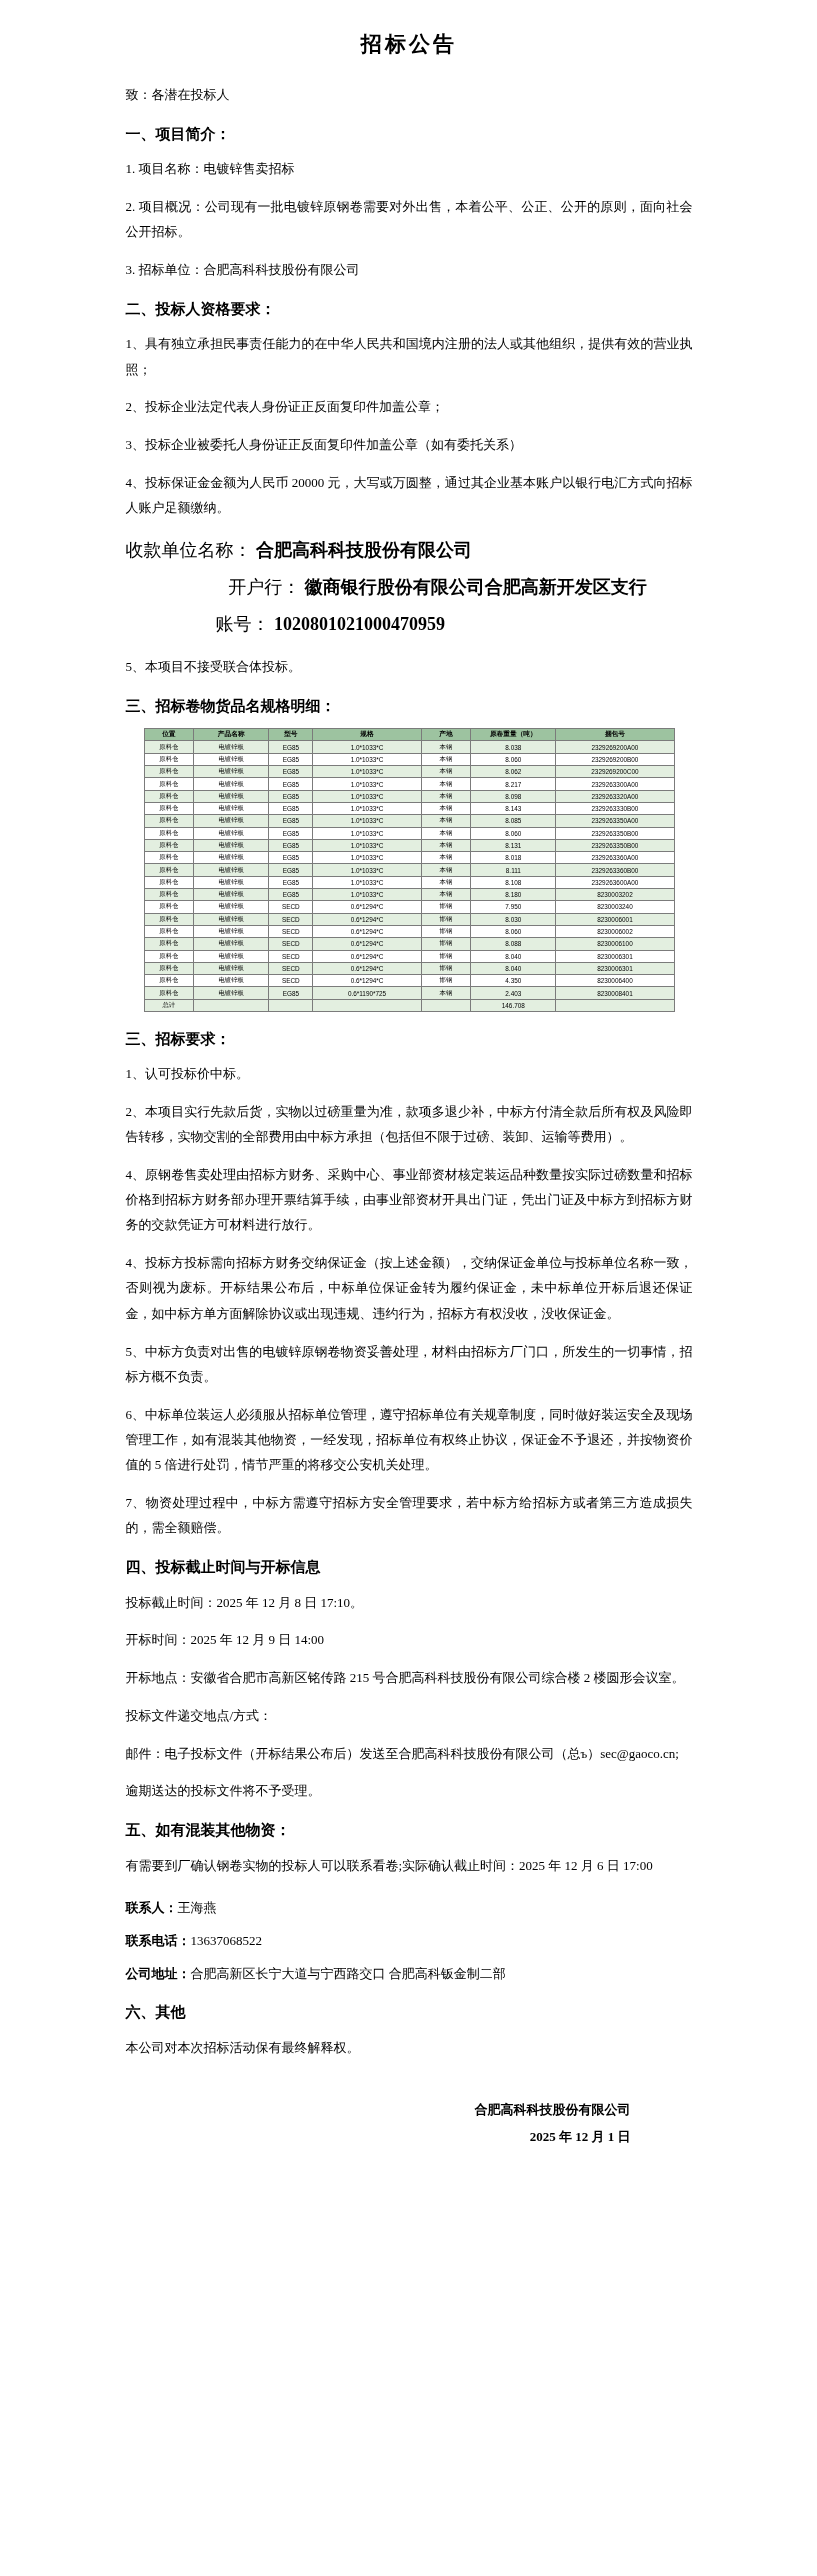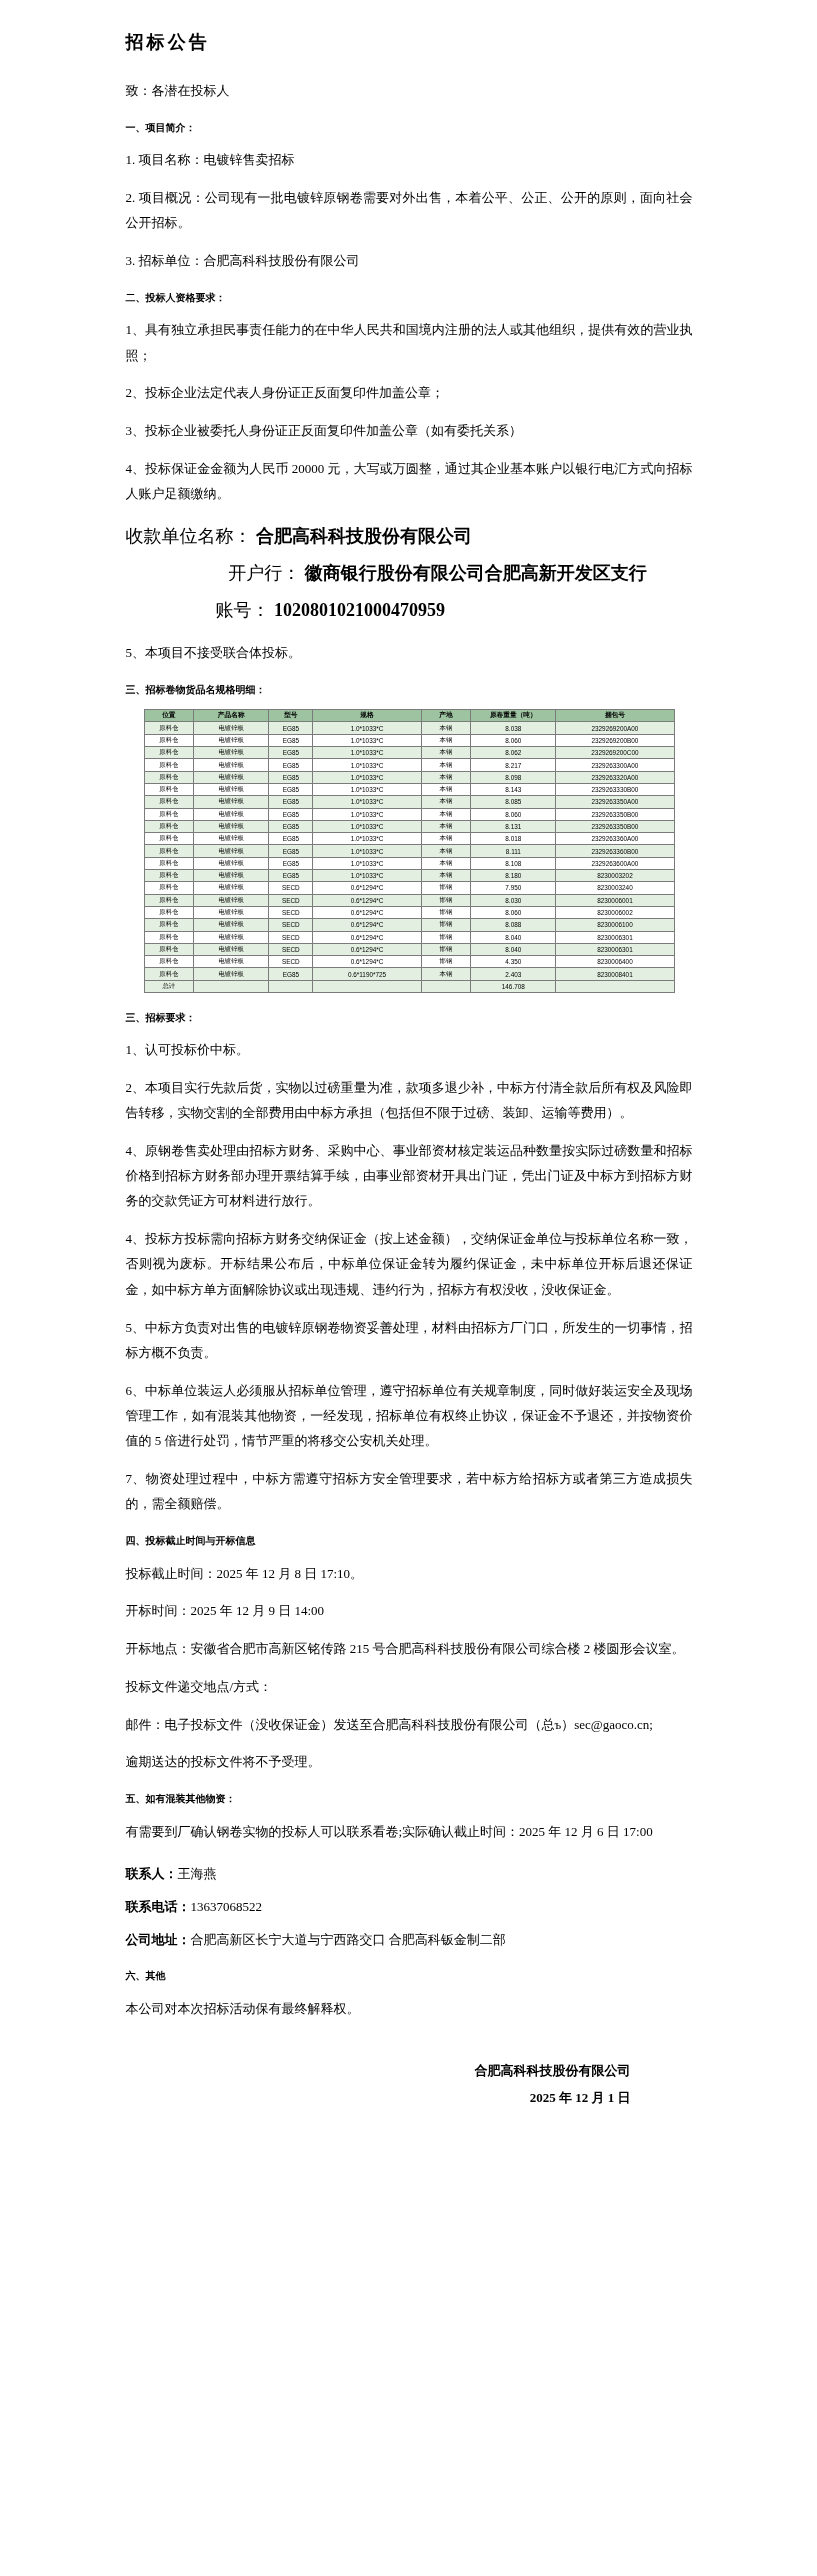--- a/index.html
+++ b/index.html
@@ -17,37 +17,38 @@
     box-sizing: border-box;
     padding: 20.6px 0 31px 0;
     background: #ffffff;
     position: relative;
   }
   .inner {
     width: 567px;
     margin: 0 auto;
   }
   .doc-title {
-    font-size: 18px;
+    text-align: center;
+    font-size: 21px;
     font-weight: bold;
     letter-spacing: 3.1px;
     margin: 9.3px 0 24px 0;
     font-family: "Liberation Serif", "DejaVu Serif", serif;
   }
   p.line {
     font-size: 13px;
     line-height: 1.95;
     margin: 0 0 12.4px 0;
     text-align: justify;
   }
   p.tight {
     margin-bottom: 7.2px;
   }
   .section-head {
-    font-size: 10px;
+    font-size: 15px;
     font-weight: bold;
     margin: 17.5px 0 12.4px 0;
   }
   .bank-block {
     margin: 0 0 12.4px 0;
   }
   .bank-block .bank-row {
     font-size: 18px;
     line-height: 1.9;
     margin: 0 0 3.1px 0;
@@ -384,21 +385,21 @@
     <p class="line">4、投标方投标需向招标方财务交纳保证金（按上述金额），交纳保证金单位与投标单位名称一致，否则视为废标。开标结果公布后，中标单位保证金转为履约保证金，未中标单位开标后退还保证金，如中标方单方面解除协议或出现违规、违约行为，招标方有权没收，没收保证金。</p>
     <p class="line">5、中标方负责对出售的电镀锌原钢卷物资妥善处理，材料由招标方厂门口，所发生的一切事情，招标方概不负责。</p>
     <p class="line">6、中标单位装运人必须服从招标单位管理，遵守招标单位有关规章制度，同时做好装运安全及现场管理工作，如有混装其他物资，一经发现，招标单位有权终止协议，保证金不予退还，并按物资价值的 5 倍进行处罚，情节严重的将移交公安机关处理。</p>
     <p class="line">7、物资处理过程中，中标方需遵守招标方安全管理要求，若中标方给招标方或者第三方造成损失的，需全额赔偿。</p>
 
     <div class="section-head">四、投标截止时间与开标信息</div>
     <p class="line">投标截止时间：2025 年 12 月 8 日 17:10。</p>
     <p class="line">开标时间：2025 年 12 月 9 日 14:00</p>
     <p class="line">开标地点：安徽省合肥市高新区铭传路 215 号合肥高科科技股份有限公司综合楼 2 楼圆形会议室。</p>
     <p class="line">投标文件递交地点/方式：</p>
-    <p class="line">邮件：电子投标文件（没收保证金）发送至合肥高科科技股份有限公司（总ъ）sec@gaoco.cn;</p>
+    <p class="line">邮件：电子投标文件（开标结果公布后）发送至合肥高科科技股份有限公司（总ъ）sec@gaoco.cn;</p>
     <p class="line">逾期送达的投标文件将不予受理。</p>
 
     <div class="section-head">五、如有混装其他物资：</div>
     <p class="line">有需要到厂确认钢卷实物的投标人可以联系看卷;实际确认截止时间：2025 年 12 月 6 日 17:00</p>
 
     <div class="spacer-sm"></div>
     <p class="line tight">
       <span class="strong">联系人：</span><span>王海燕</span>
     </p>
     <p class="line tight">

